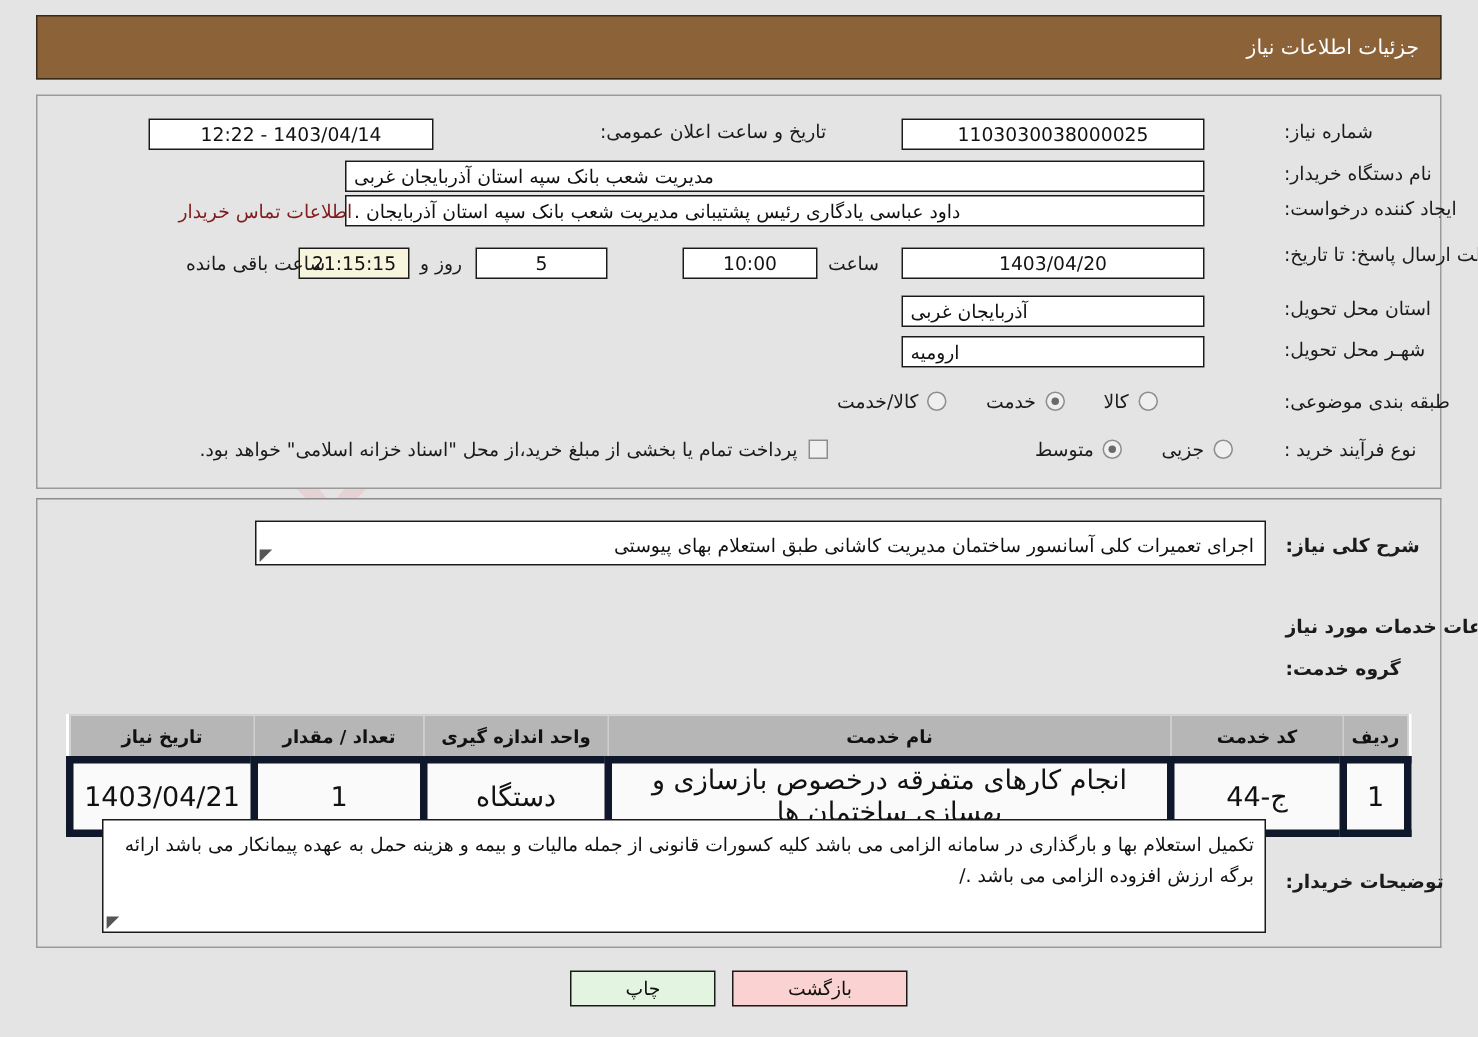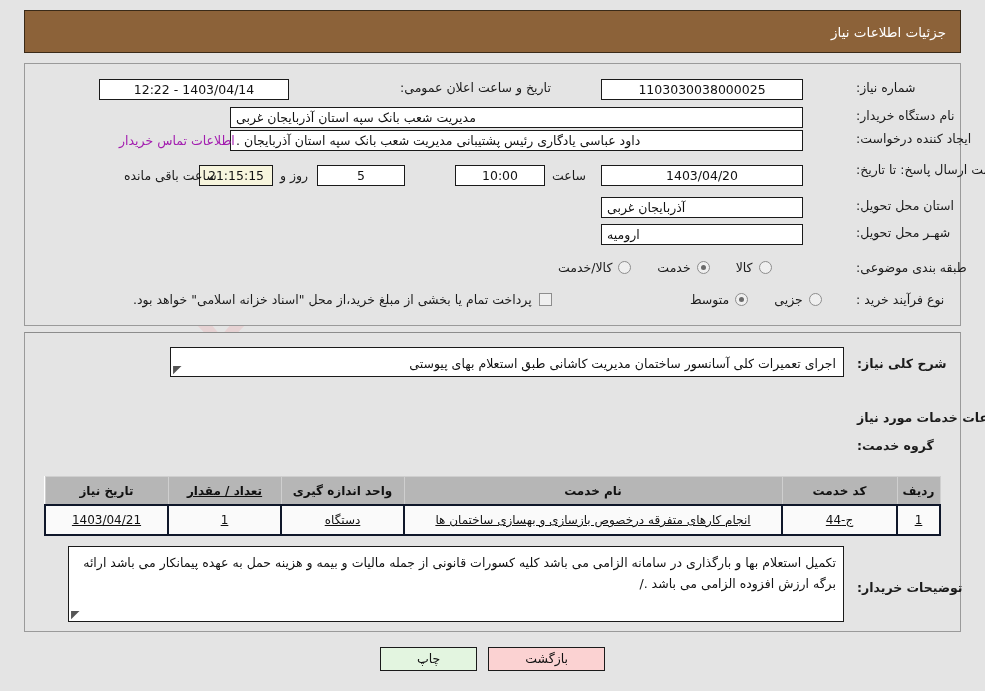--- a/index.html
+++ b/index.html
@@ -132,21 +132,21 @@
   .fld.center { justify-content: center; }
   .fld.right  { justify-content: flex-end; }
   .fld.yellow { background: #f7f5dd; }
 
   .plain {
     font-size: 12.5px;
     color: #1b1b1b;
   }
   .link {
     font-size: 12.5px;
-    color: #a21caf;
+    color: #7f1d1d;
     text-decoration: none;
     cursor: pointer;
   }
 
   
   .radio {
     width: 13px; height: 13px;
     border-radius: 50%;
     border: 1px solid #8d8d8d;
     background: #efefef;
@@ -214,26 +214,25 @@
     background: #b6b6b6;
     border: 1px solid #cfcfcf;
     color: #111;
     font-weight: bold;
     height: 25px;
     font-size: 12px;
     text-align: center;
   }
   .tbl td {
     background: #fafafa;
-    border: 2px solid #0f172a;
+    border: 5px solid #0f172a;
     color: #111;
     height: 26px;
     text-align: center;
-    font-size: 12px;
-    text-decoration: underline;
+    font-size: 18px;
   }
 
   
   .footer {
     position: absolute;
     left: 0; top: 647px;
     width: 985px;
     display: flex;
     justify-content: center;
     gap: 11px;
@@ -367,21 +366,21 @@
     <span class="lbl lbl-bold">گروه خدمت:</span>
   </div>
 
   <table class="tbl">
     <thead>
       <tr>
         <th style="width:40px;">ردیف</th>
         <th style="width:112px;">کد خدمت</th>
         <th>نام خدمت</th>
         <th style="width:120px;">واحد اندازه گیری</th>
-        <th style="width:110px;text-decoration:underline;">تعداد / مقدار</th>
+        <th style="width:110px;">تعداد / مقدار</th>
         <th style="width:120px;">تاریخ نیاز</th>
       </tr>
     </thead>
     <tbody>
       <tr>
         <td>1</td>
         <td>ج-44</td>
         <td>انجام کارهای متفرقه درخصوص بازسازی و بهسازی ساختمان ها</td>
         <td>دستگاه</td>
         <td>1</td>

